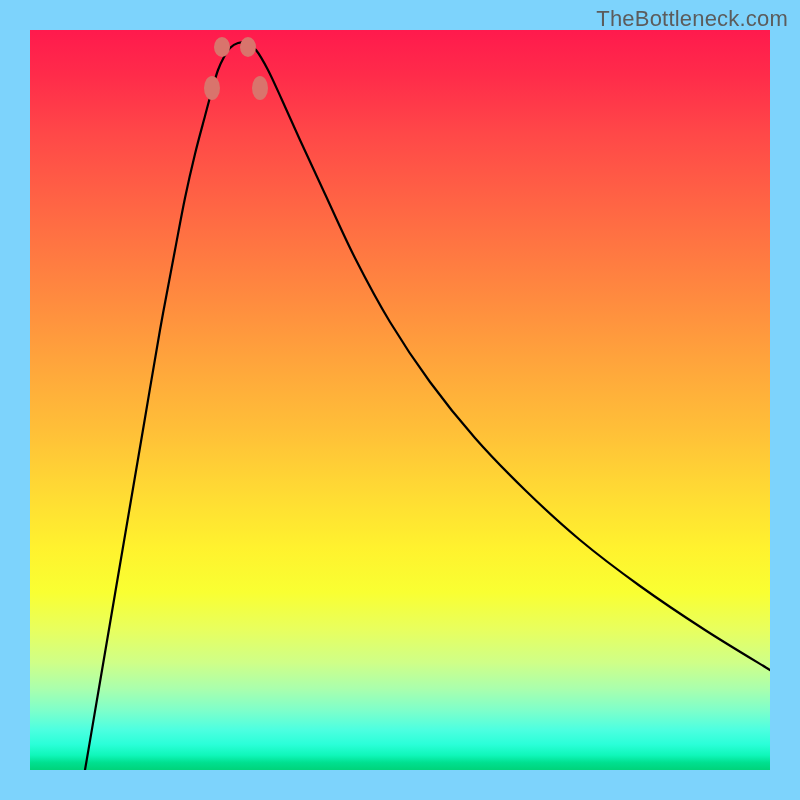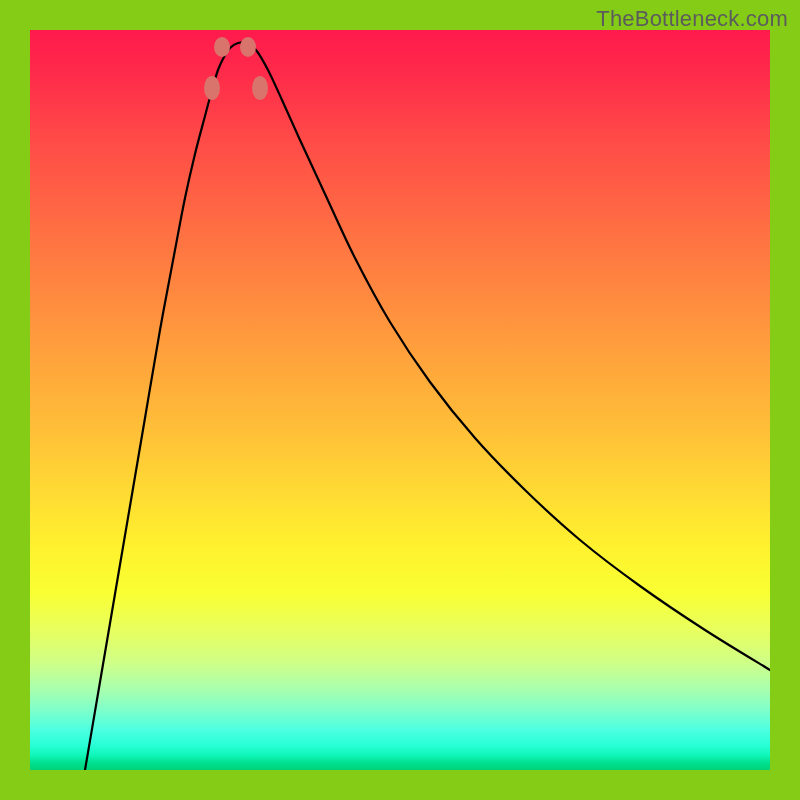--- a/index.html
+++ b/index.html
@@ -1,21 +1,21 @@
 <!DOCTYPE html>
 <html><head>
 <meta charset="utf-8">
 <style>
   * { margin: 0; padding: 0; box-sizing: border-box; }
   html, body { width: 800px; height: 800px; overflow: hidden; background: #000; }
   .frame {
     position: relative;
     width: 800px;
     height: 800px;
-    background: #84cc16;
+    background: #7dd3fc;
   }
   .watermark {
     position: absolute;
     top: 6px;
     right: 12px;
     font-family: Arial, Helvetica, sans-serif;
     font-size: 22px;
     font-weight: 500;
     color: #5c5c5c;
     letter-spacing: 0.2px;

